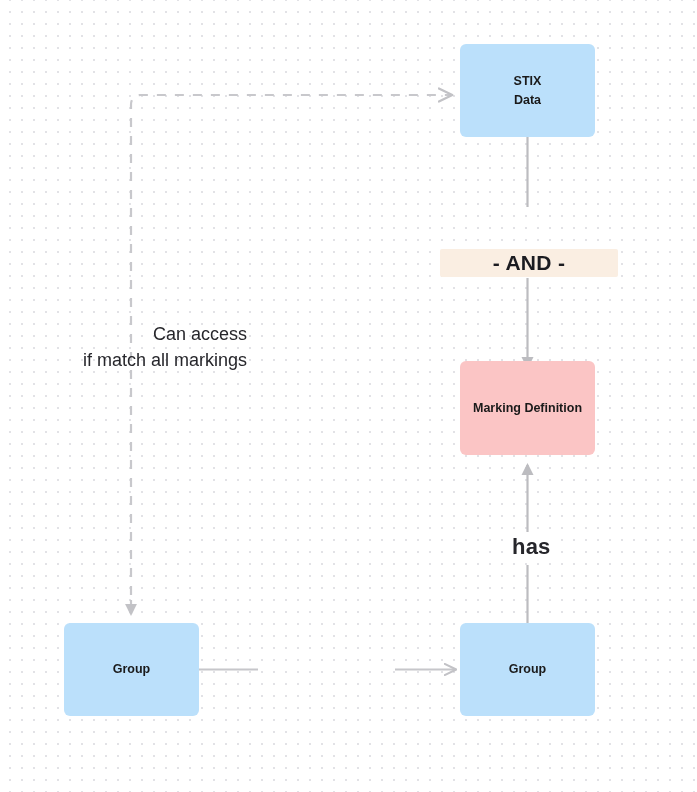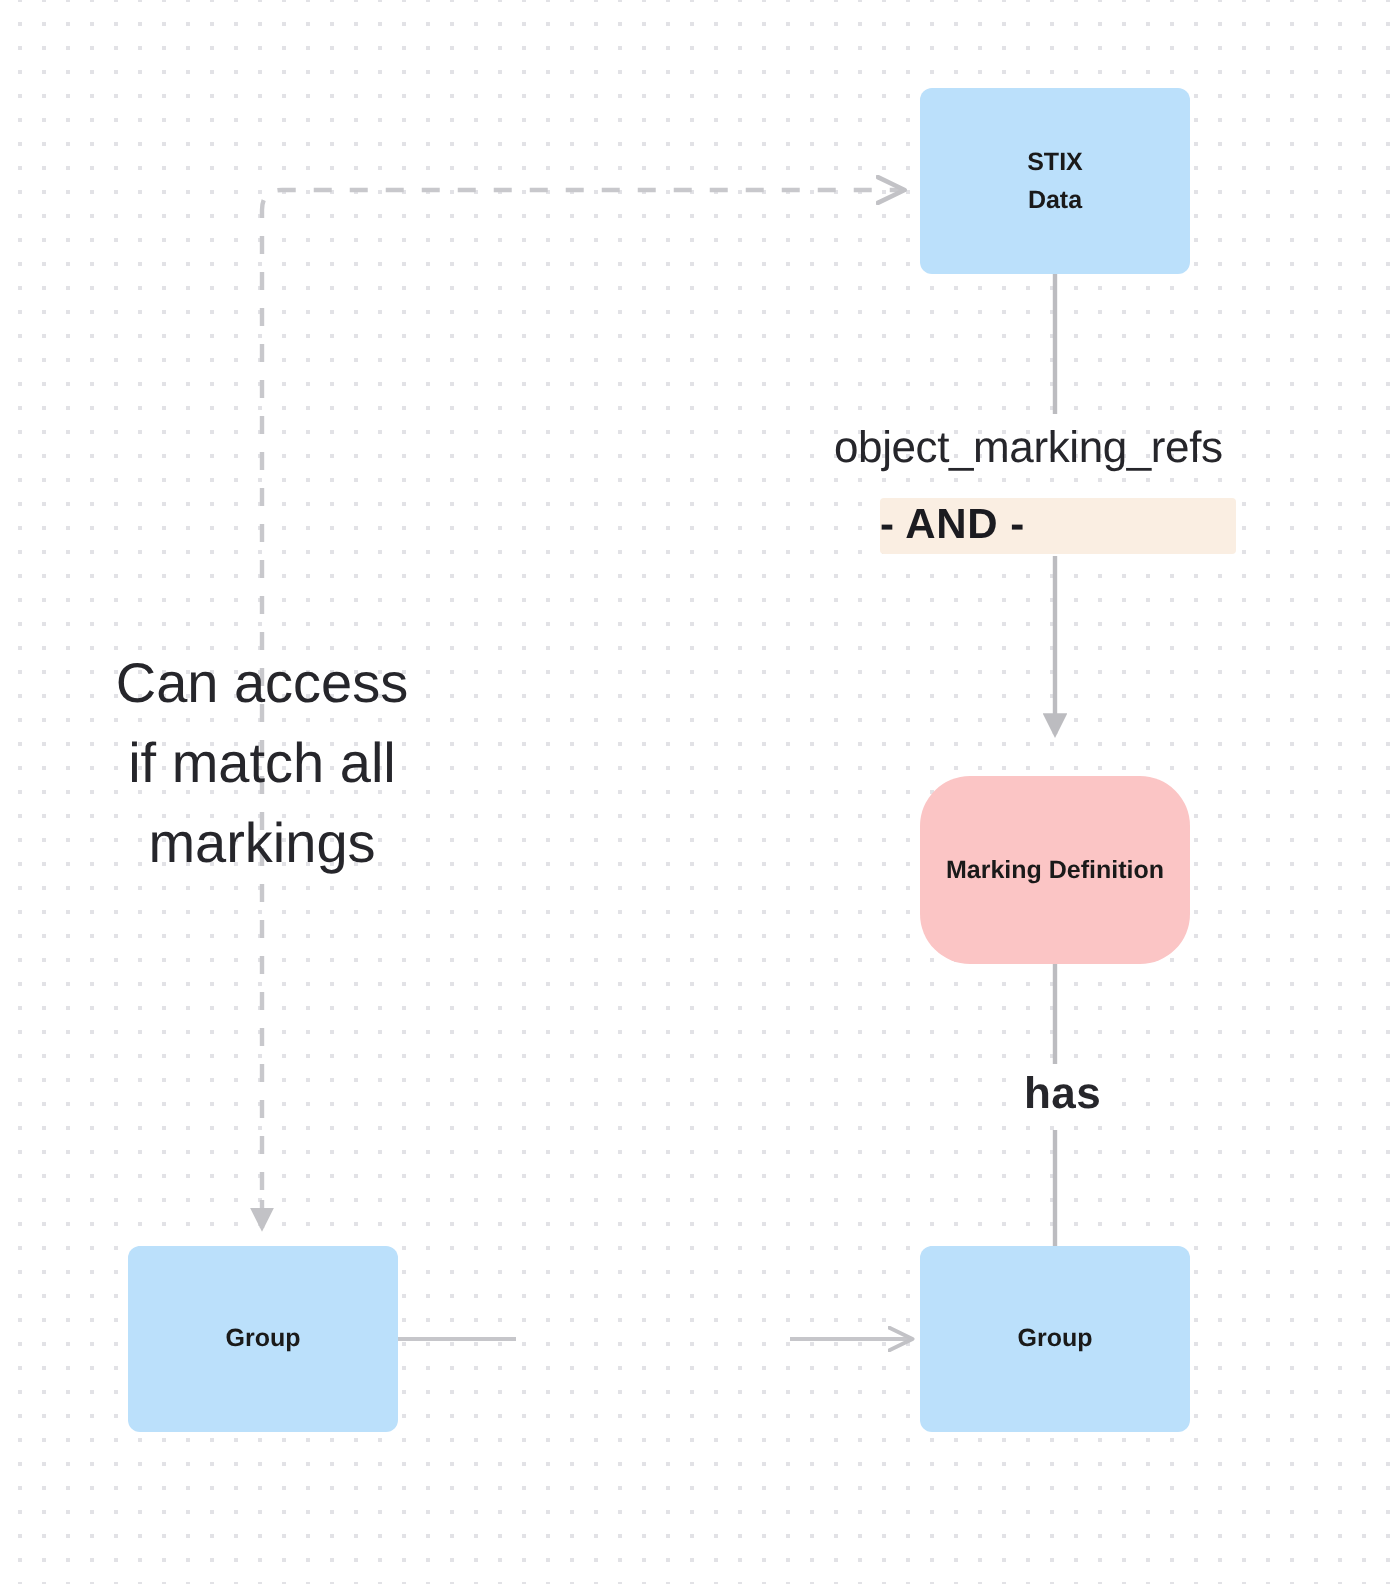--- a/index.html
+++ b/index.html
@@ -47,26 +47,25 @@
   .node-stix {
     left: 460px;
     top: 44px;
     width: 135px;
     height: 93px;
     background: #bbe0fb;
     font-size: 12.5px;
   }
   .node-marking {
     left: 460px;
-    top: 388px;
+    top: 361px;
     width: 135px;
     height: 94px;
     background: #fbc5c5;
     font-size: 12.5px;
-    border-radius: 25px;
   }
   .node-user {
     left: 64px;
     top: 623px;
     width: 135px;
     height: 93px;
     background: #bbe0fb;
     font-size: 12.5px;
   }
   .node-group {
@@ -90,20 +89,21 @@
     letter-spacing: -0.2px;
   }
   .label-and-wrap {
     left: 440px;
     top: 249px;
     width: 178px;
     height: 28px;
     background: #faeee2;
     display: flex;
     align-items: center;
+    justify-content: center;
     border-radius: 2px;
   }
   .label-and-text {
     font-size: 21px;
     font-weight: bold;
     color: #1b1b20;
     letter-spacing: 0.3px;
   }
   .label-has {
     left: 506px;
@@ -120,22 +120,22 @@
     font-size: 22px;
     font-weight: bold;
     background: #ffffff;
     padding: 1px 7px;
     letter-spacing: -0.2px;
   }
   .label-access {
     left: 15px;
     top: 322px;
     width: 232px;
-    text-align: center;
-    font-size: 28px;
+    text-align: right;
+    font-size: 18px;
     font-weight: 400;
     line-height: 1.42;
     color: #26262b;
     white-space: normal;
   }
   .label-access .line {
     display: block;
   }
 </style>
 </head>
@@ -182,21 +182,20 @@
   </div>
 
   <div class="node node-user">
     <span>Group</span>
   </div>
 
   <div class="node node-group">
     <span>Group</span>
   </div>
 
-  <div class="edge-label label-omr">object_marking_refs</div>
 
   <div class="edge-label label-and-wrap">
     <span class="label-and-text">- AND -</span>
   </div>
 
   <div class="edge-label label-has">has</div>
 
 
   <div class="edge-label label-access">
     <span class="line">Can access</span>

